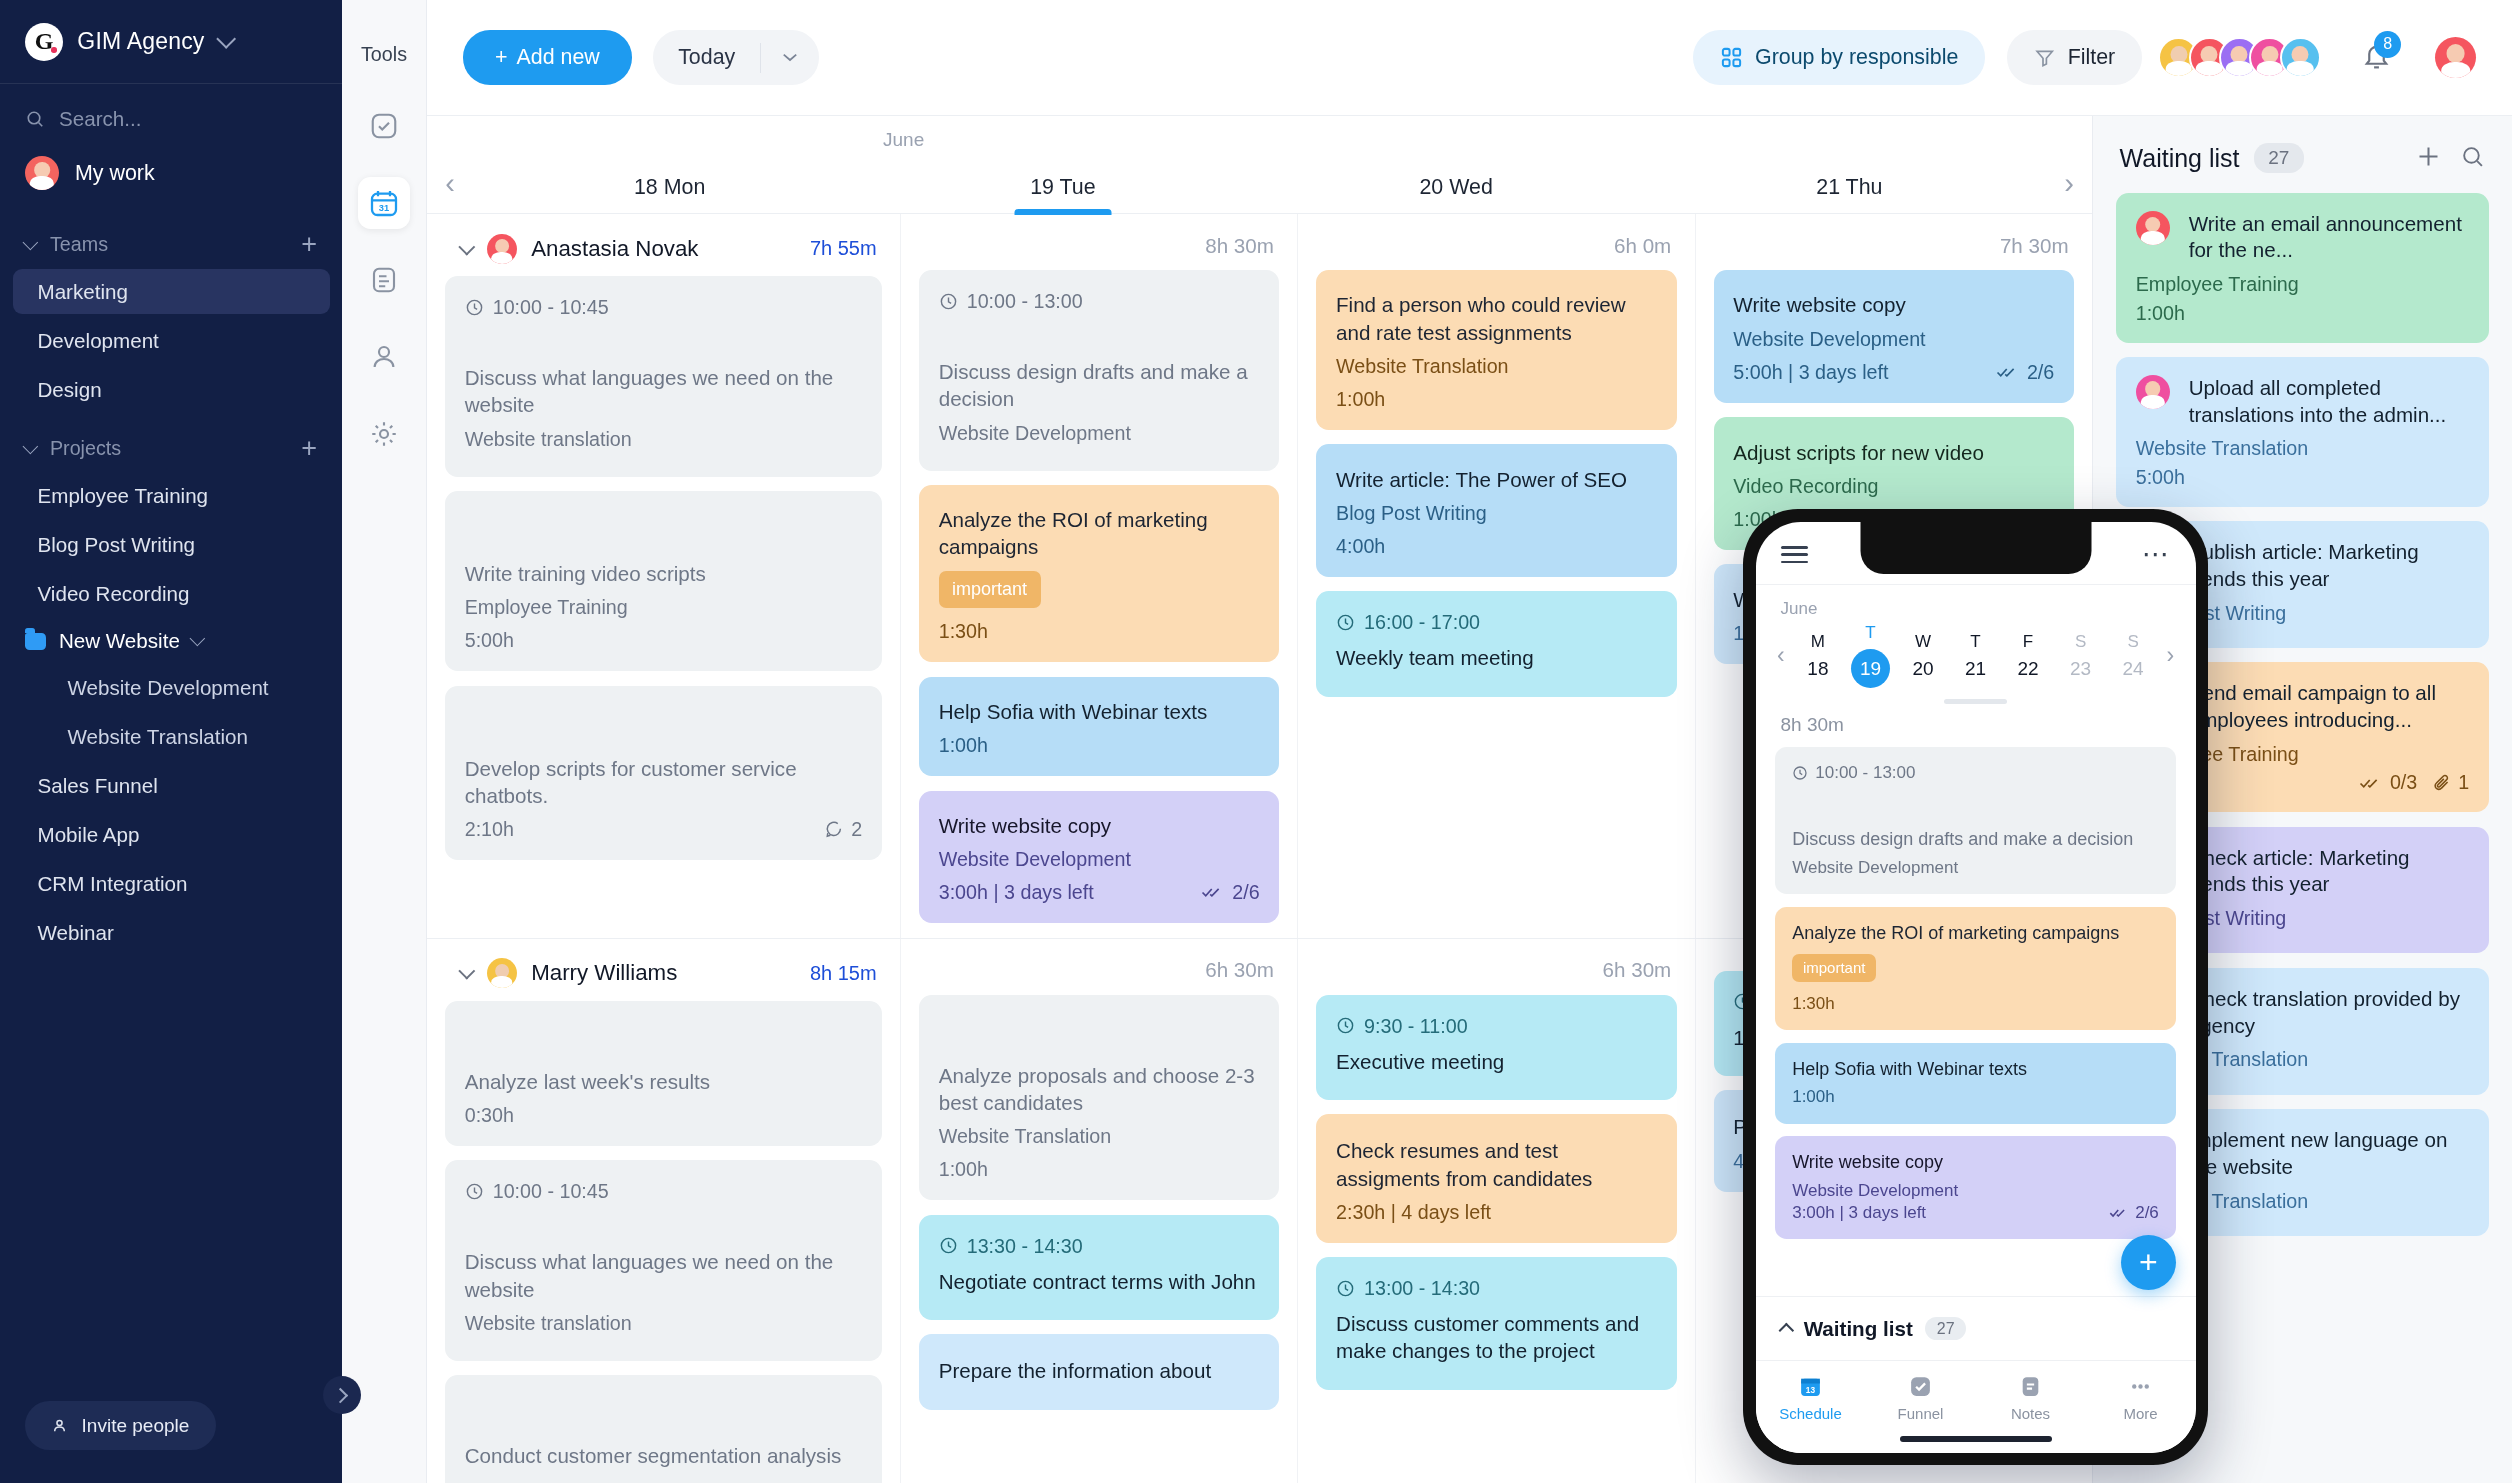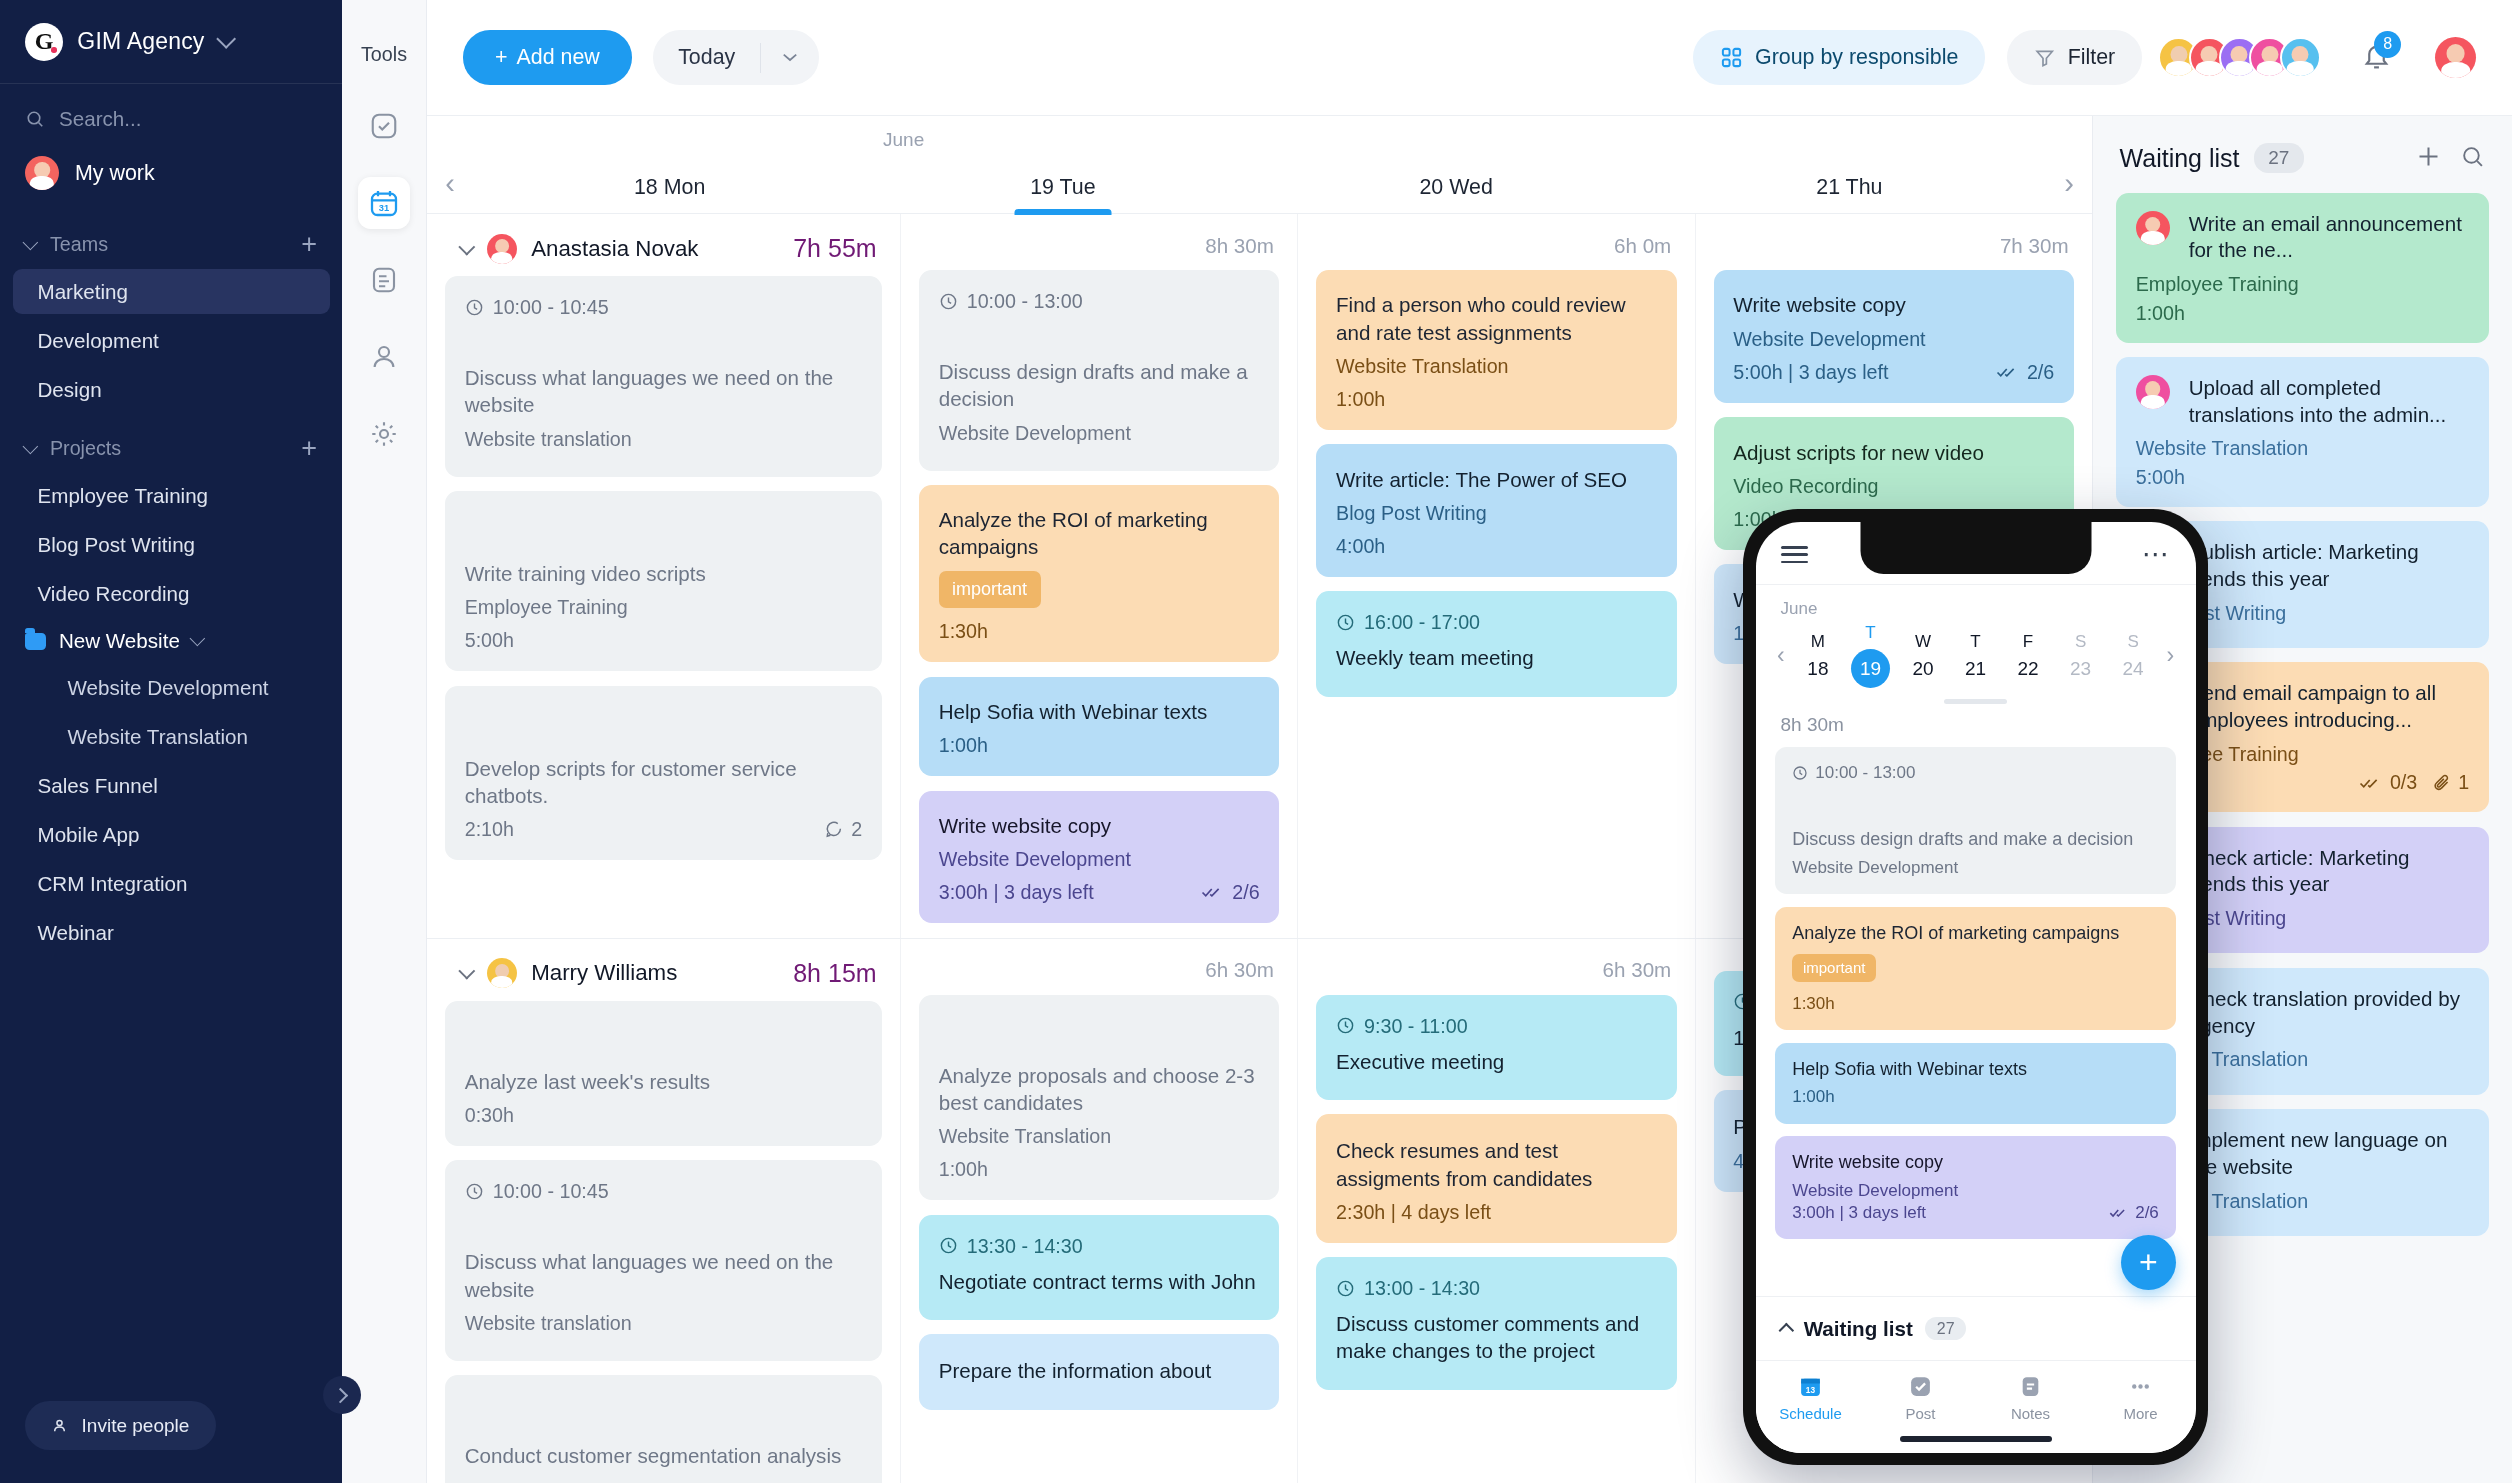--- a/index.html
+++ b/index.html
@@ -154,21 +154,21 @@
   .prow-head { display:flex; }
   .prow-cell { flex: 1 1 0; position: relative; border-right: 0.9px solid #f0f2f5; padding: 0 18px; }
   .prow-cell:first-child { flex: 0 0 474px; }
   .prow-cell:last-child { border-right: none; }
   .person-name {
     display:flex; align-items:center; gap: 14.3px; font-size: 22.3px; color:#111827;
     padding: 19.7px 5.4px 12.5px 16px;
   }
   .person-name .chevd { width:11.6px;height:11.6px;border-right:2.2px solid #6b7280;
     border-bottom:2.2px solid #6b7280;transform:rotate(45deg); margin-bottom:4.5px;}
-  .ptime { margin-left:auto; font-size: 25px; color:#701a75; font-weight: 400; }
+  .ptime { margin-left:auto; font-size: 20px; color:#1d4ed8; font-weight: 400; }
   .colhours { text-align:right; font-size: 20.6px; color:#9aa2b1; padding: 19.7px 5.4px 12.5px 0; }
 
   .card {
     border-radius: 12.5px; padding: 18px 19.7px; margin-bottom: 14.3px; font-size: 19.7px;
     line-height: 1.32; cursor: pointer;
   }
   .card .time { display:flex; align-items:center; gap:9px; margin-bottom: 9px; font-size: 19.7px;}
   .card .title { font-size: 20.6px; margin-bottom: 7.1px; }
   .card .proj { font-size: 19.7px; margin-bottom: 7.1px; }
   .card .meta { font-size: 19.7px; display:flex; align-items:center; }
@@ -901,21 +901,21 @@
             </span>
             <span>Schedule</span>
           </div>
           <div class="ph-tab">
             <span class="ic">
               <svg width="25" height="25" viewBox="0 0 24 24">
                   <rect x="3" y="3" width="18" height="18" rx="5" fill="#9aa2b1"></rect>
                   <path d="M7.8 12.2l2.8 2.8L16.4 9" stroke="#fff" stroke-width="2.2" fill="none"></path>
                 </svg>
             </span>
-            <span>Post</span>
+            <span>Funnel</span>
           </div>
           <div class="ph-tab">
             <span class="ic">
               <svg width="25" height="25" viewBox="0 0 24 24">
                   <rect x="4.5" y="3" width="15" height="18" rx="4" fill="#9aa2b1"></rect>
                   <path d="M8.5 10h7M8.5 14h5" stroke="#fff" stroke-width="2"></path>
                 </svg>
             </span>
             <span>Notes</span>
           </div>

